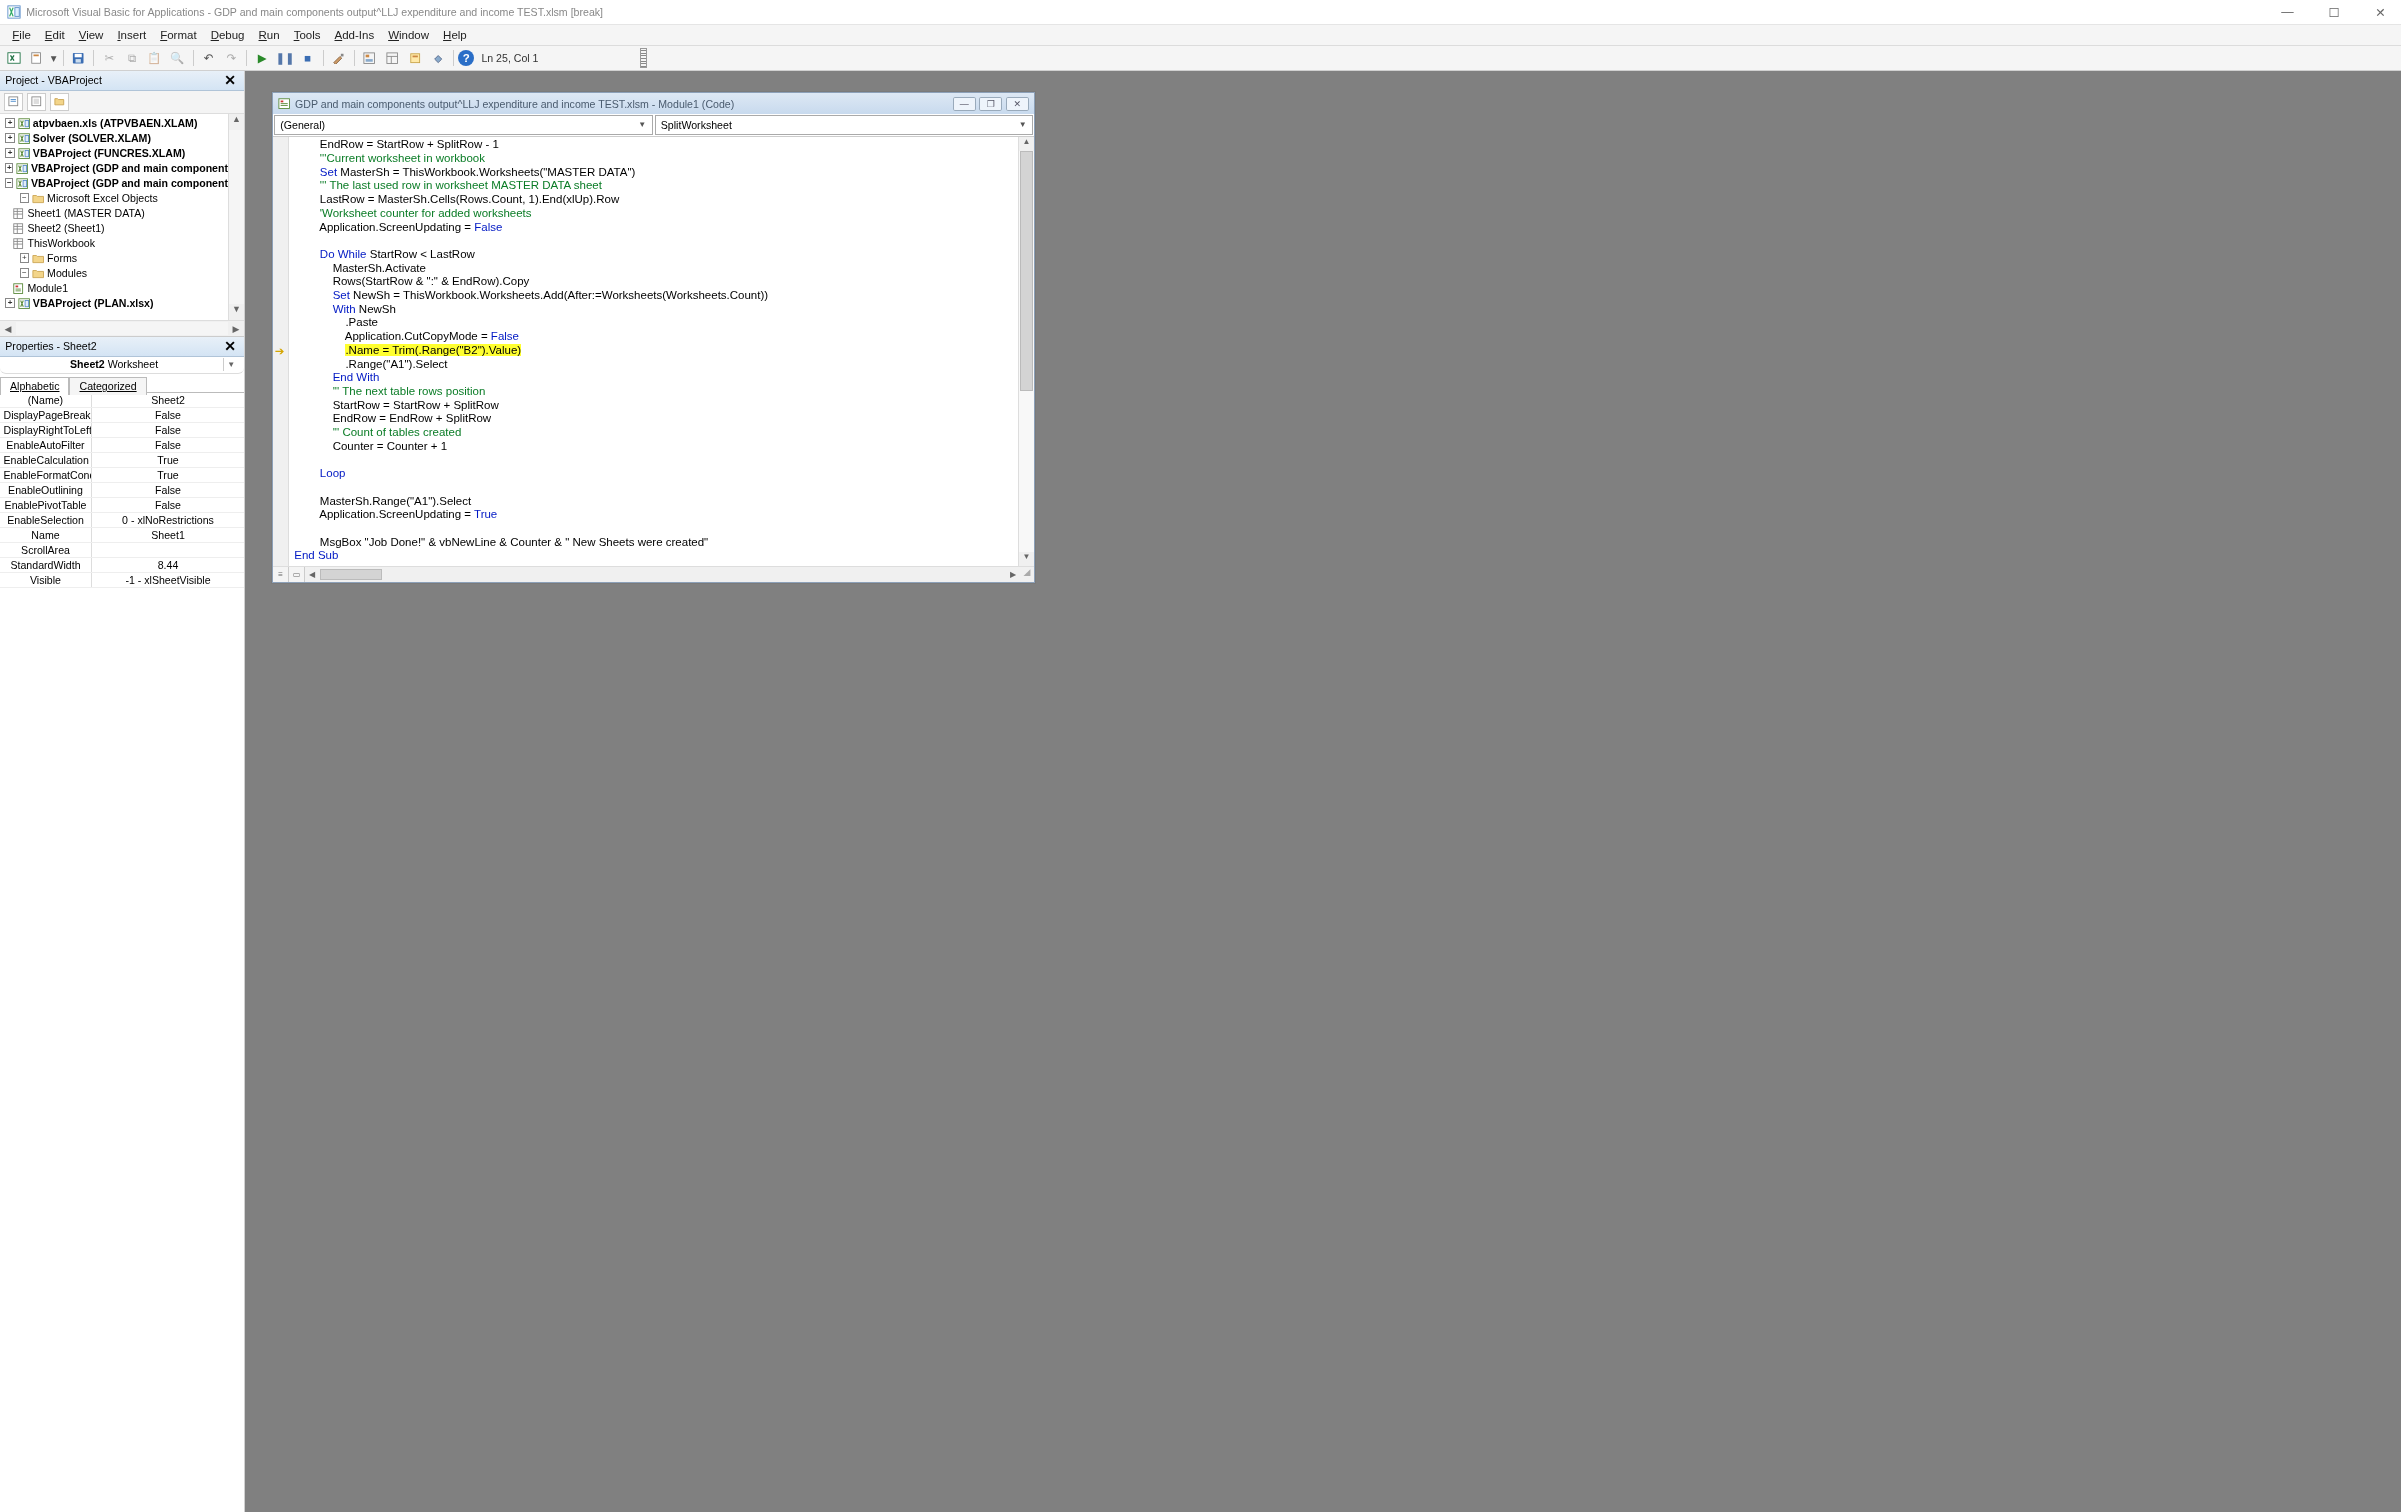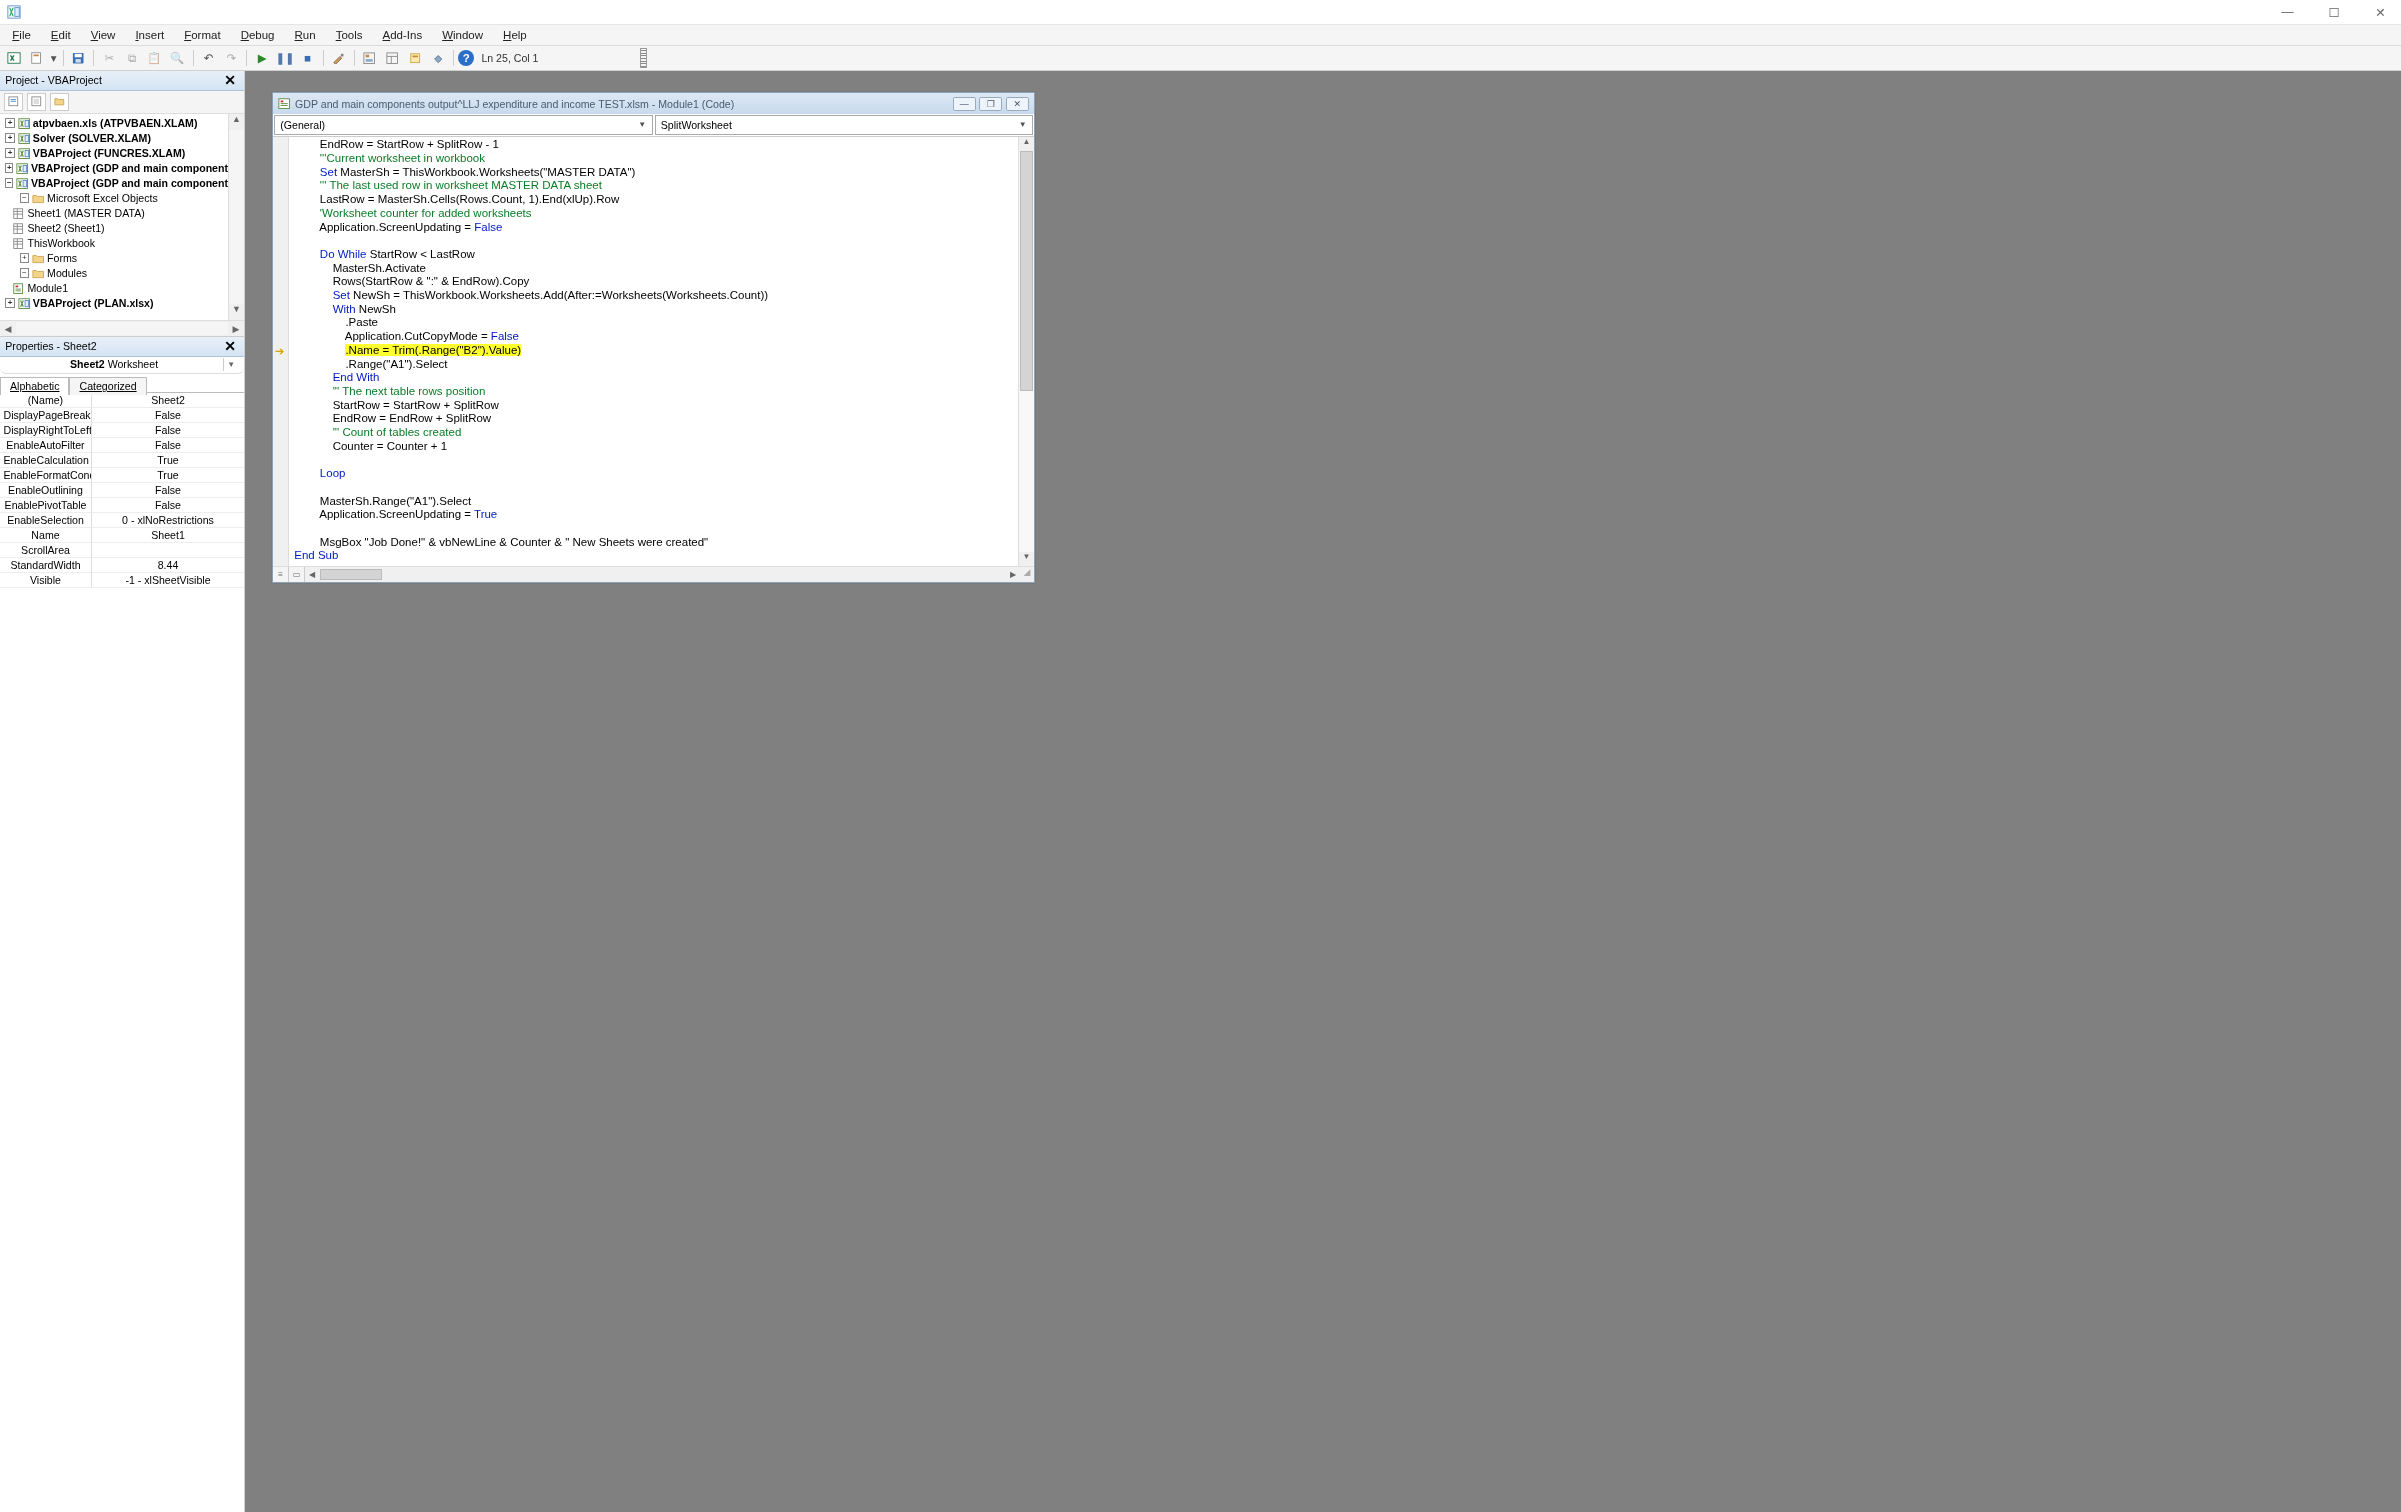--- a/index.html
+++ b/index.html
@@ -6,21 +6,21 @@
 html, body { width: 100%; height: 100%; background: #fff; overflow: hidden; }
 
 
 .titlebar { height: 25px; background: #fff; display: flex; align-items: center; padding: 0 7px; border-bottom: 0.9px solid #e5e5e5; }
 .titlebar .app-icon { width: 14px; height: 14px; margin-right: 5.3px; display: inline-flex; }
 .titlebar .title-text { color: #888; font-size: 10.6px; flex: 1; white-space: nowrap; }
 .win-controls { display: flex; gap: 19.5px; margin-left: auto; color: #666; }
 .win-controls span { width: 27px; text-align: center; font-size: 12.4px; cursor: default; }
 
 
-.menubar { height: 21px; background: #f5f5f5; border-bottom: 0.9px solid #dcdcdc; display: flex; align-items: center; padding: 0 5.3px; gap: 6px; }
+.menubar { height: 21px; background: #f5f5f5; border-bottom: 0.9px solid #dcdcdc; display: flex; align-items: center; padding: 0 5.3px; gap: 0; }
 .menubar .menu-item { padding: 1.8px 7px; font-size: 11.5px; color: #222; }
 .menubar .menu-item u { text-decoration: underline; }
 
 
 .toolbar { height: 25px; background: #f5f5f5; border-bottom: 0.9px solid #d0d0d0; display: flex; align-items: center; padding: 0 3.5px; gap: 1.8px; }
 .tb-btn { width: 21px; height: 19.5px; display: flex; align-items: center; justify-content: center; font-size: 11.5px; color: #555; border-radius: 1.8px; }
 .tb-sep { width: 0.9px; height: 16px; background: #ccc; margin: 0 2.7px; }
 .tb-status { font-size: 10.6px; color: #333; padding: 0 5.3px; white-space: nowrap; min-width: 160px; }
 .tb-drag { width: 7px; height: 19.5px; margin-left: 1.8px; background: repeating-linear-gradient(0deg,#888,#888 0.9px,transparent 0.9px,transparent 2.7px); border:0.9px solid #999; }
 
@@ -99,20 +99,21 @@
 <body>
 
 <div class="titlebar">
   <span class="app-icon">
     <svg viewBox="0 0 16 16">
         <rect x="1" y="1" width="14" height="14" fill="#fff" stroke="#5a8dc8"></rect>
         <path d="M3 3 L7 13 M7 3 L3 13" stroke="#3a6" stroke-width="1.5"></path>
         <rect x="9" y="3" width="5" height="10" fill="#ddeeff" stroke="#5a8dc8"></rect>
       </svg>
   </span>
+  <span class="title-text">Microsoft Visual Basic for Applications - GDP and main components output^LLJ expenditure and income TEST.xlsm [break]</span>
   <div class="win-controls">
     <span>—</span>
     <span>☐</span>
     <span>✕</span>
   </div>
 </div>
 
 <div class="menubar" id="menubar">
     <span class="menu-item"><u>F</u>ile</span>
     <span class="menu-item"><u>E</u>dit</span>

